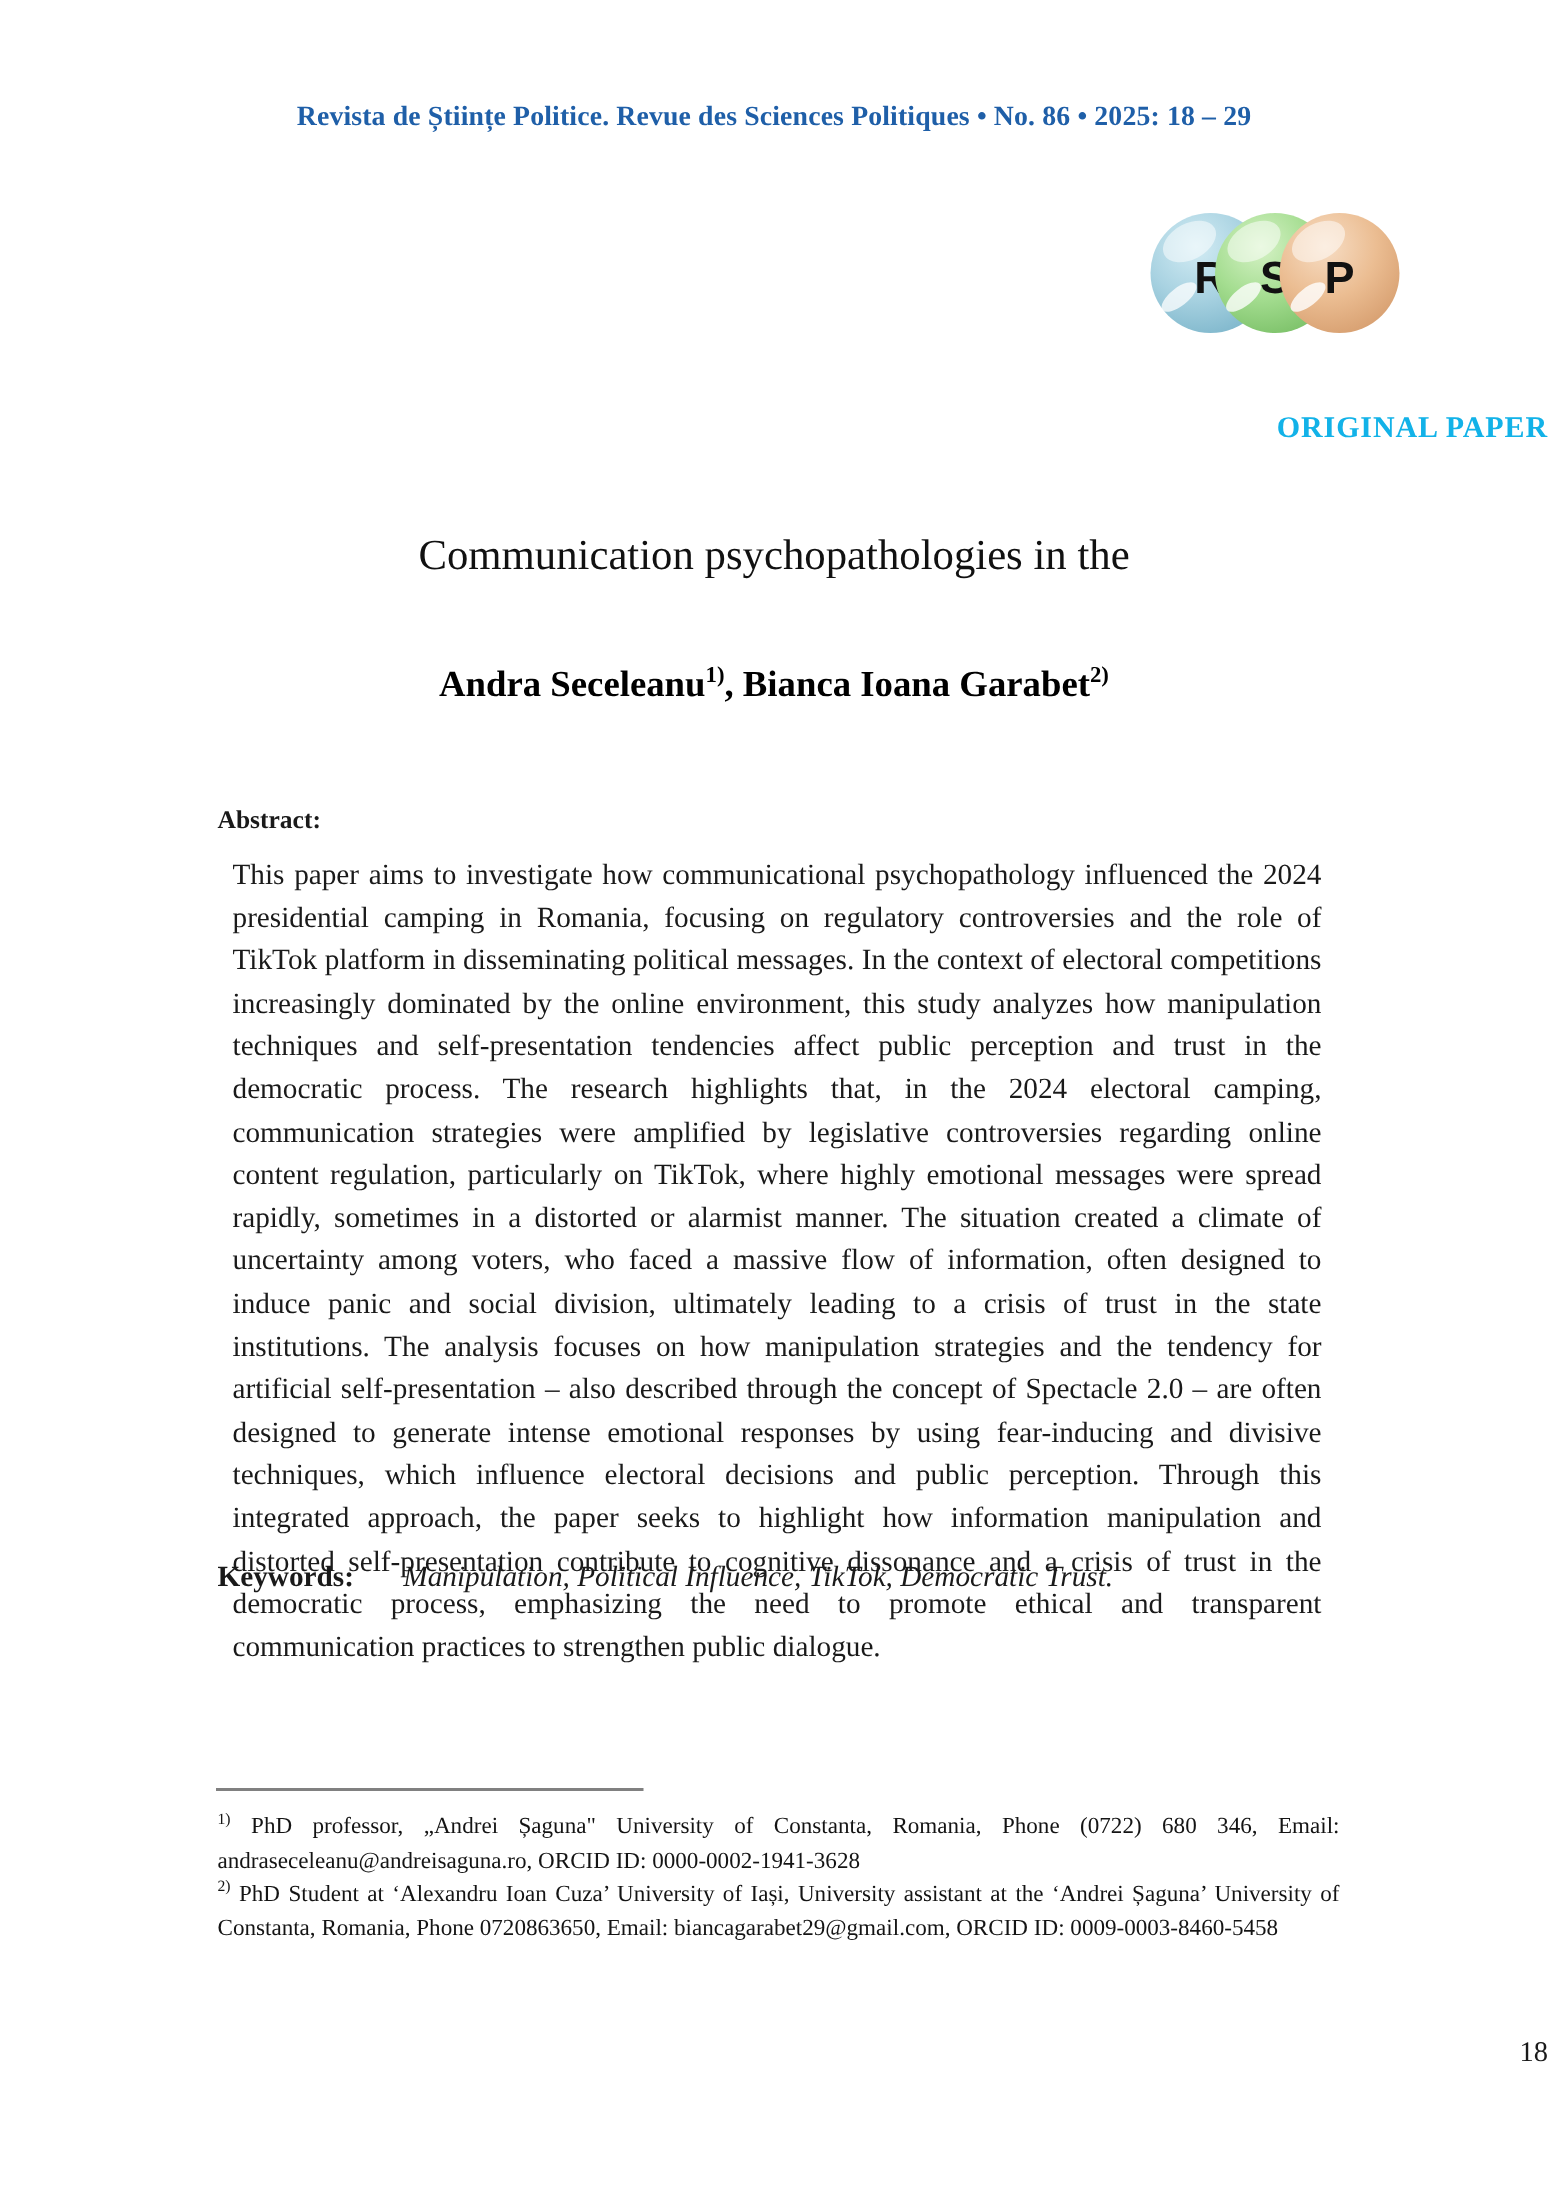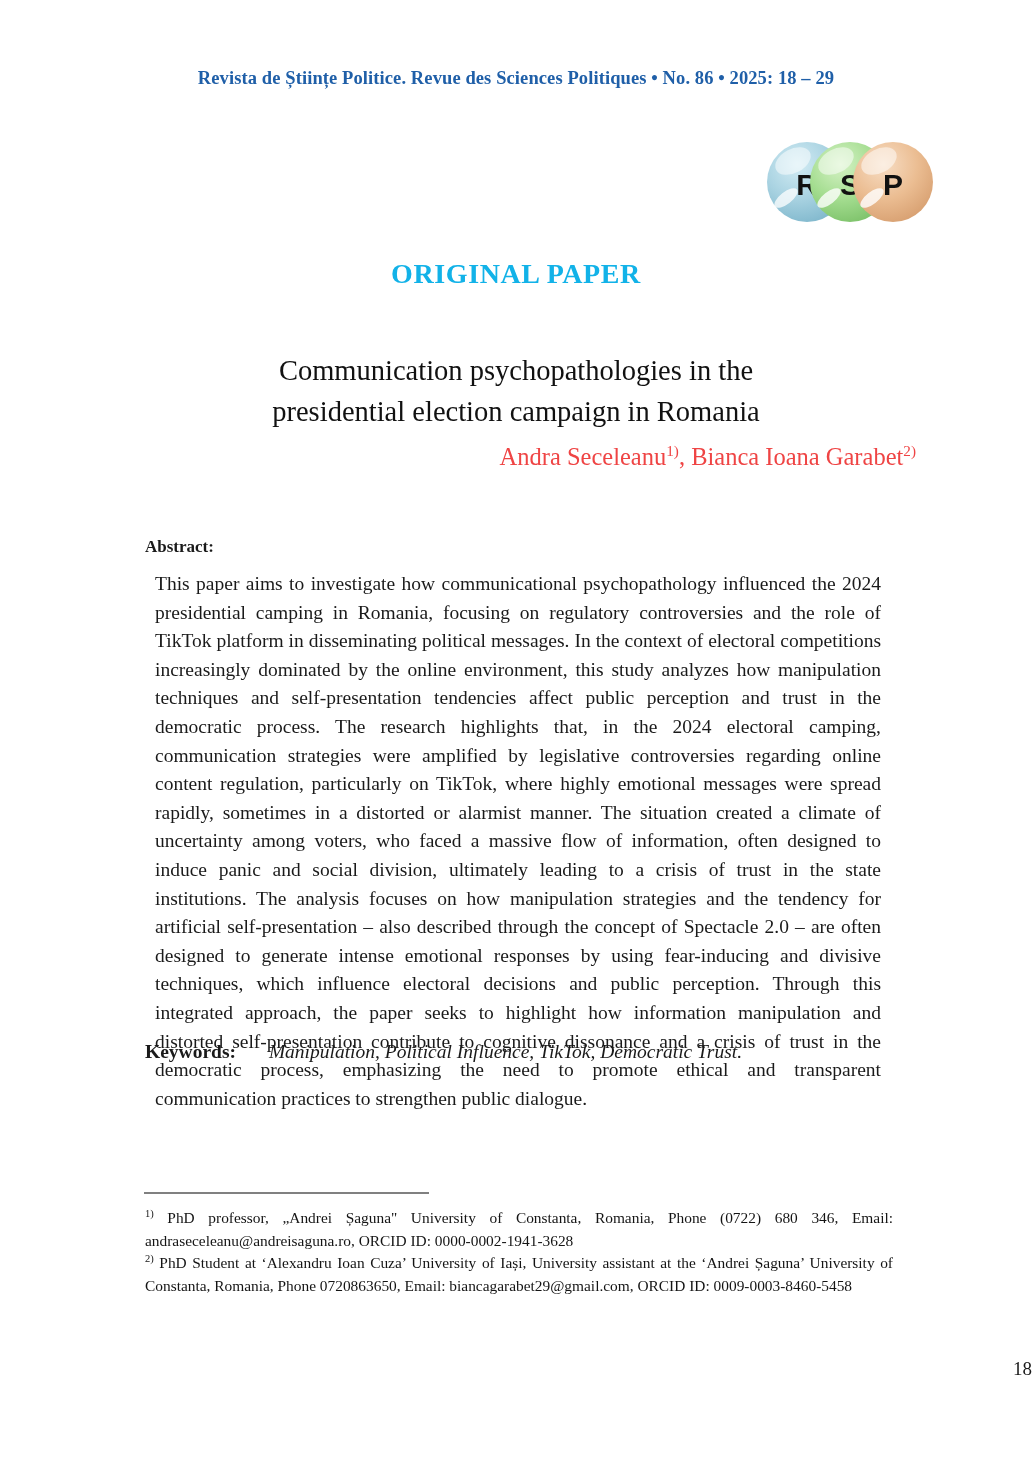--- a/index.html
+++ b/index.html
@@ -44,26 +44,26 @@
     top: 138px;
     left: 766px;
     width: 168px;
     height: 88px;
   }
   .logo svg { display: block; }
 
   
   .paper-type {
     position: absolute;
-    top: 258px;
+    top: 274px;
     left: 0;
     width: 1032px;
-    text-align: center;
-    font-weight: bold;
-    font-size: 28px;
+    text-align: right;
+    font-weight: bold;
+    font-size: 20px;
     letter-spacing: 0.6px;
     color: #12b2e8;
   }
 
   
   .doc-title {
     position: absolute;
     top: 331px;
     left: 156px;
     width: 720px;
@@ -73,24 +73,24 @@
     line-height: 41px;
     color: #111111;
   }
 
   
   .authors {
     position: absolute;
     top: 443px;
     left: 116px;
     width: 800px;
-    text-align: right;
-    font-weight: normal;
+    text-align: center;
+    font-weight: bold;
     font-size: 24.5px;
-    color: #ef4444;
+    color: #000000;
   }
   .authors sup {
     font-size: 0.62em;
     vertical-align: super;
     line-height: 0;
   }
 
   
   .abstract-block {
     position: absolute;
@@ -215,21 +215,20 @@
         <ellipse cx="106" cy="60" rx="14" ry="6" fill="#ffffff" opacity="0.8" transform="rotate(-38 106 60)"></ellipse>
         <text x="127" y="57" text-anchor="middle" font-family="Liberation Sans, sans-serif" font-size="30" font-weight="bold" fill="#111111">P</text>
       </g>
     </svg>
   </div>
 
   <div class="paper-type">ORIGINAL PAPER</div>
 
   <h1 class="doc-title">
     <span>Communication psychopathologies in the</span><br>
-    <span>presidential election campaign in Romania</span>
   </h1>
 
   <div class="authors">
     <span>Andra Seceleanu</span><sup>1)</sup><span>, </span><span>Bianca Ioana Garabet</span><sup>2)</sup>
   </div>
 
   <div class="abstract-block">
     <p class="abstract-label">Abstract:</p>
     <p class="abstract-text">This paper aims to investigate how communicational psychopathology influenced the 2024 presidential camping in Romania, focusing on regulatory controversies and the role of TikTok platform in disseminating political messages. In the context of electoral competitions increasingly dominated by the online environment, this study analyzes how manipulation techniques and self-presentation tendencies affect public perception and trust in the democratic process. The research highlights that, in the 2024 electoral camping, communication strategies were amplified by legislative controversies regarding online content regulation, particularly on TikTok, where highly emotional messages were spread rapidly, sometimes in a distorted or alarmist manner. The situation created a climate of uncertainty among voters, who faced a massive flow of information, often designed to induce panic and social division, ultimately leading to a crisis of trust in the state institutions. The analysis focuses on how manipulation strategies and the tendency for artificial self-presentation – also described through the concept of Spectacle 2.0 – are often designed to generate intense emotional responses by using fear-inducing and divisive techniques, which influence electoral decisions and public perception. Through this integrated approach, the paper seeks to highlight how information manipulation and distorted self-presentation contribute to cognitive dissonance and a crisis of trust in the democratic process, emphasizing the need to promote ethical and transparent communication practices to strengthen public dialogue.</p>
   </div>

